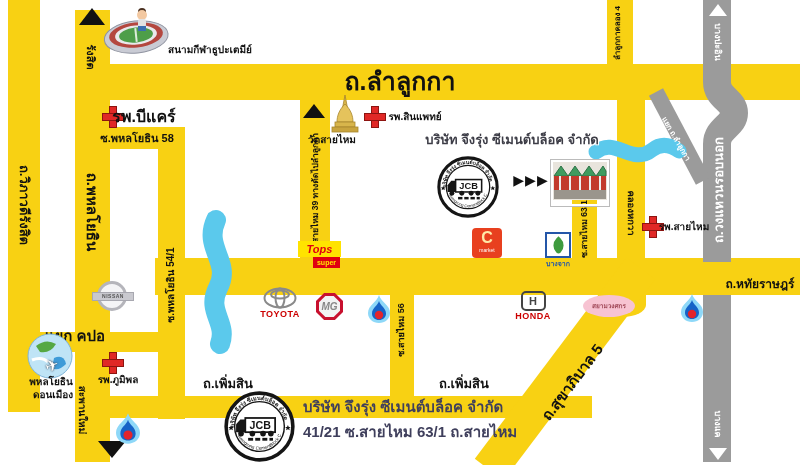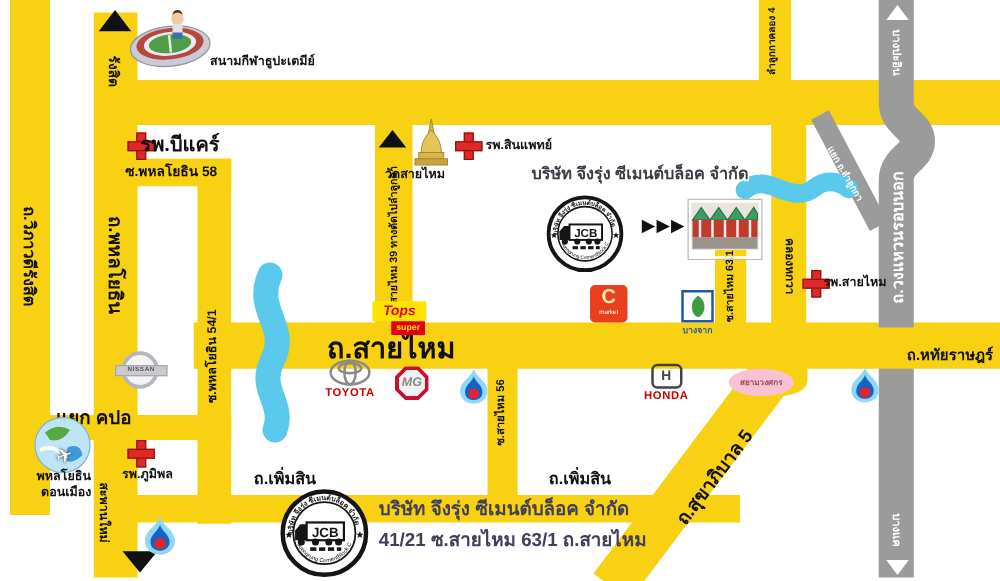--- a/index.html
+++ b/index.html
@@ -52,21 +52,21 @@
     <path d="M596,152 C615,136 632,166 652,150 C662,142 672,146 679,151" stroke="#5BC9EC" stroke-width="15" stroke-linecap="round" fill="none"></path>
   </svg>
 
   <div class="tri-up" style="left:79px;top:8px;"></div>
   <div class="tri-up" style="left:303px;top:104px;border-left-width:11px;border-right-width:11px;border-bottom-width:14px;"></div>
   <div class="tri-down" style="left:98px;top:441px;"></div>
 
   <div class="wtri-up" style="left:709px;top:4px;"></div>
   <div class="wtri-down" style="left:709px;top:448px;"></div>
 
-  <div class="lbl" style="left:313px;top:279px;font-size:23px;">ถ.สายไหม</div>
+  <div class="lbl" style="left:400px;top:81px;font-size:25px;">ถ.ลำลูกกา</div>
   <div class="lbl" style="left:760px;top:284px;font-size:12px;">ถ.หทัยราษฎร์</div>
   <div class="lbl" style="left:228px;top:383px;font-size:13px;">ถ.เพิ่มสิน</div>
   <div class="lbl" style="left:464px;top:383px;font-size:13px;">ถ.เพิ่มสิน</div>
   <div class="lbl" style="left:137px;top:138px;font-size:11px;">ซ.พหลโยธิน 58</div>
   <div class="lbl" style="left:75px;top:335px;font-size:15px;">แยก คปอ</div>
   <div class="lbl" style="left:572px;top:382px;font-size:15px;transform:translate(-50%,-50%) rotate(-53deg);">ถ.สุขาภิบาล 5</div>
   <div class="lbl" style="left:24px;top:205px;font-size:13px;transform:translate(-50%,-50%) rotate(90deg);">ถ.วิภาวดีรังสิต</div>
   <div class="lbl" style="left:92px;top:212px;font-size:15px;transform:translate(-50%,-50%) rotate(90deg);">ถ.พหลโยธิน</div>
   <div class="lbl" style="left:90px;top:57px;font-size:11px;transform:translate(-50%,-50%) rotate(90deg);">รังสิต</div>
   <div class="lbl" style="left:82px;top:410px;font-size:10px;transform:translate(-50%,-50%) rotate(90deg);">สะพานใหม่</div>

